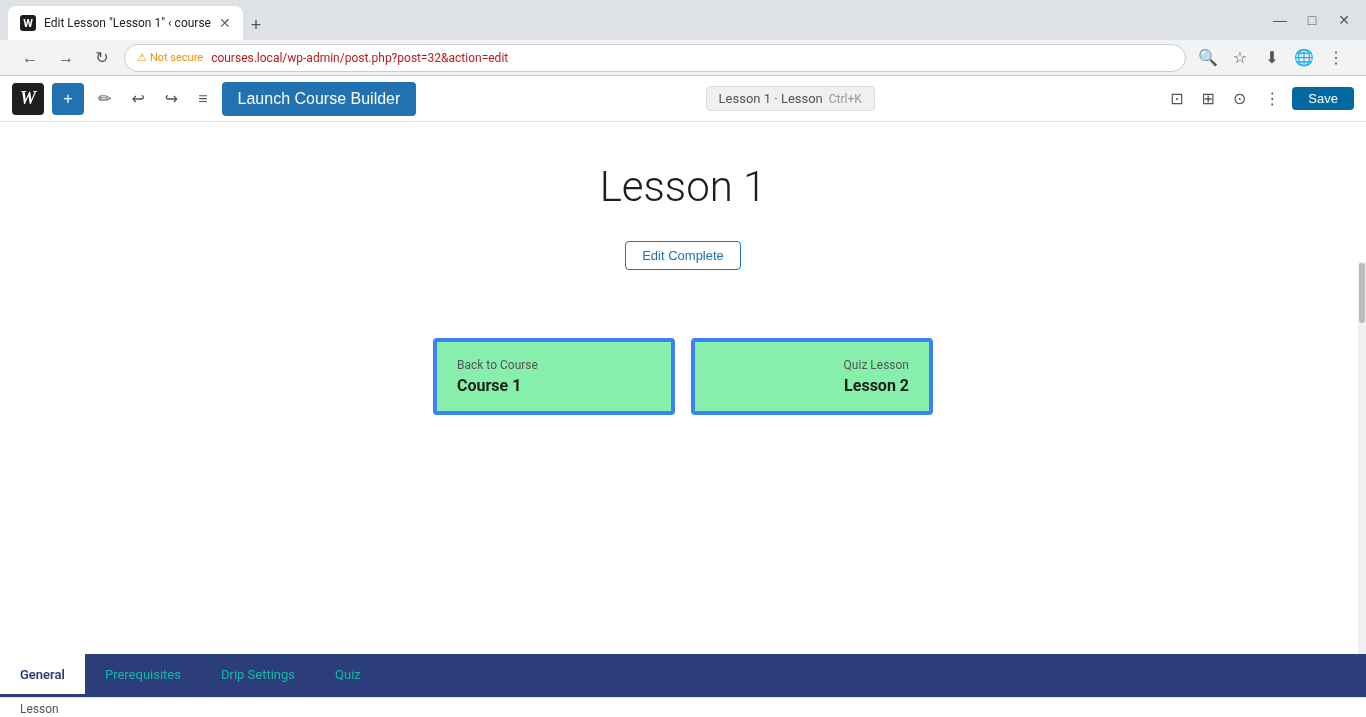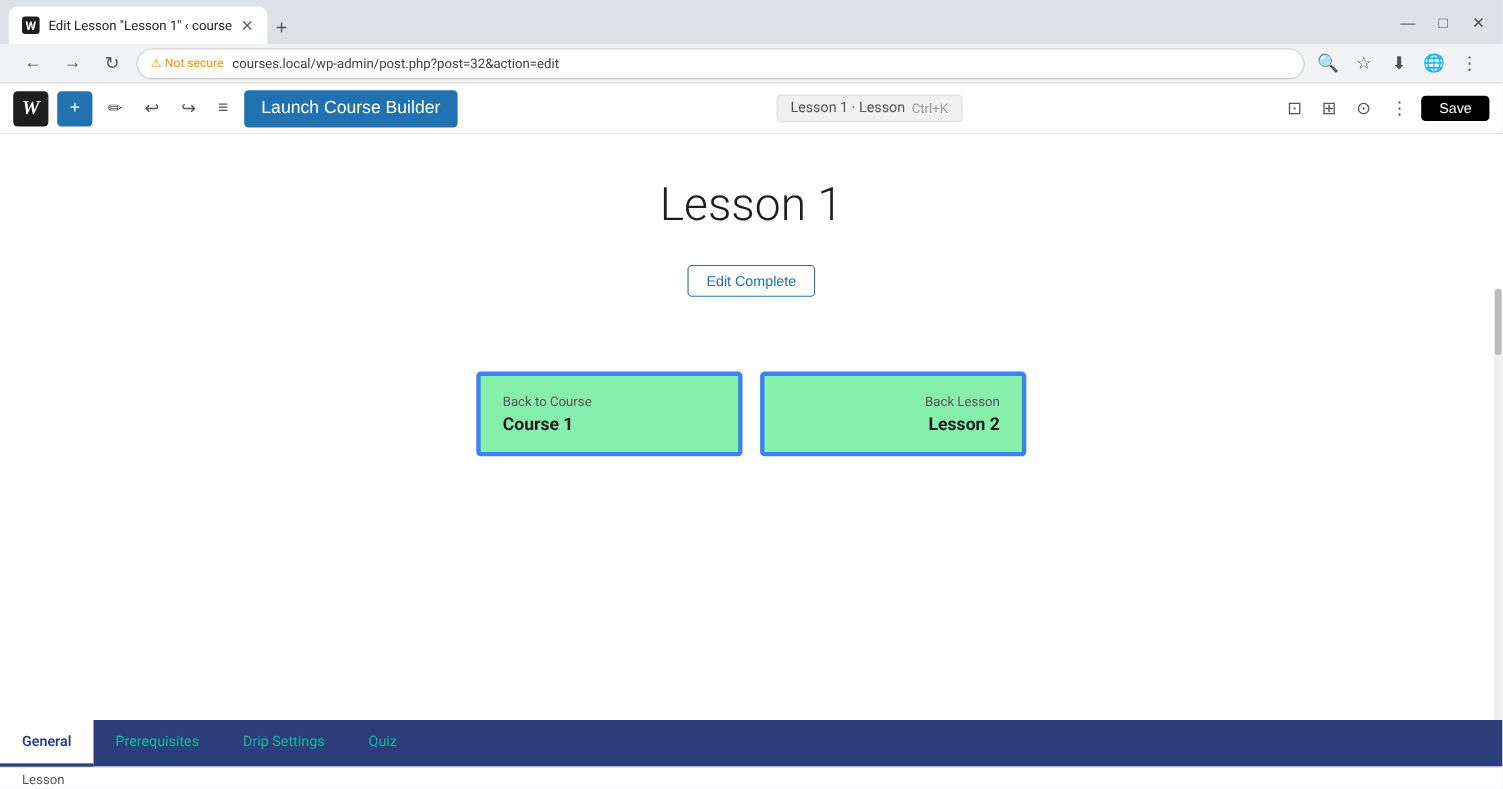--- a/index.html
+++ b/index.html
@@ -11,34 +11,34 @@
     .tab-active { background: #fff; border-radius: 8px 8px 0 0; padding: 6px 12px; display: flex; align-items: center; gap: 8px; font-size: 12px; color: #222; min-width: 200px; height: 34px; }
     .tab-favicon { width: 16px; height: 16px; }
     .tab-close { margin-left: auto; color: #666; cursor: pointer; font-size: 14px; }
     .new-tab-btn { background: none; border: none; font-size: 18px; color: #555; cursor: pointer; padding: 4px 8px; border-radius: 50%; }
 
     
     .address-bar { background: #f1f3f4; height: 36px; display: flex; align-items: center; padding: 0 16px; gap: 8px; border-bottom: 1px solid #ccc; }
     .nav-btn { background: none; border: none; font-size: 16px; color: #555; cursor: pointer; padding: 4px; border-radius: 50%; display: flex; align-items: center; justify-content: center; width: 28px; height: 28px; }
     .url-bar { flex: 1; background: #fff; border: 1px solid #ccc; border-radius: 20px; height: 28px; display: flex; align-items: center; padding: 0 12px; gap: 8px; font-size: 12px; }
     .not-secure { color: #f59300; font-size: 11px; display: flex; align-items: center; gap: 3px; }
-    .url-text { color: #404040; font-size: 12px; }
+    .url-text { color: #b91c1c; font-size: 12px; }
     .browser-icons { display: flex; align-items: center; gap: 4px; }
     .browser-icon-btn { background: none; border: none; font-size: 16px; color: #555; cursor: pointer; padding: 4px; border-radius: 50%; width: 28px; height: 28px; display: flex; align-items: center; justify-content: center; }
 
     
     .wp-toolbar { height: 46px; background: #fff; border-bottom: 1px solid #e0e0e0; display: flex; align-items: center; padding: 0 12px; gap: 8px; }
     .wp-logo { width: 32px; height: 32px; background: #1e1e1e; border-radius: 4px; display: flex; align-items: center; justify-content: center; color: #fff; font-size: 18px; font-weight: bold; flex-shrink: 0; }
     .wp-toolbar-btn { background: none; border: none; cursor: pointer; padding: 6px; border-radius: 4px; color: #555; font-size: 16px; display: flex; align-items: center; justify-content: center; }
     .launch-course-btn { background: #2271b1; color: #fff; border: none; border-radius: 4px; padding: 8px 16px; font-size: 16px; cursor: pointer; font-weight: 500; white-space: nowrap; }
     .toolbar-center { flex: 1; display: flex; align-items: center; justify-content: center; gap: 8px; }
     .toolbar-breadcrumb { font-size: 13px; color: #555; background: #f0f0f0; border: 1px solid #ddd; border-radius: 4px; padding: 4px 12px; display: flex; align-items: center; gap: 6px; }
     .toolbar-shortcut { color: #999; font-size: 12px; }
     .toolbar-right { display: flex; align-items: center; gap: 6px; margin-left: auto; }
-    .save-btn { background: #000000; color: #fff; border: none; border-radius: 4px; padding: 4px 16px; font-size: 13px; cursor: pointer; font-weight: 500; }
+    .save-btn { background: #0369a1; color: #fff; border: none; border-radius: 4px; padding: 4px 16px; font-size: 13px; cursor: pointer; font-weight: 500; }
     .toolbar-icon-btn { background: none; border: none; cursor: pointer; padding: 6px; color: #555; font-size: 16px; display: flex; align-items: center; justify-content: center; border-radius: 4px; }
 
     
     .editor-area { background: #fff; min-height: 470px; display: flex; flex-direction: column; align-items: center; padding: 40px 20px; }
     .lesson-title { font-size: 42px; font-weight: 300; color: #1e1e1e; margin-bottom: 30px; text-align: center; width: 100%; max-width: 800px; }
     .mark-complete-btn { border: 1px solid #2271b1; color: #2271b1; background: #fff; border-radius: 4px; padding: 6px 16px; font-size: 13px; cursor: pointer; margin-bottom: 24px; }
     .nav-cards { display: flex; gap: 16px; width: 100%; max-width: 500px; }
     .nav-card { flex: 1; border: 4px solid #3b82f6; border-radius: 4px; padding: 16px 20px; cursor: pointer; background: #86efac; margin-top: 44px; }
     .nav-card-label { font-size: 12px; color: #555; margin-bottom: 4px; }
     .nav-card-value { font-size: 16px; font-weight: 700; color: #1e1e1e; }
@@ -139,21 +139,21 @@
         <h1 class="lesson-title" contenteditable="true" style="">Lesson 1</h1>
 
         <button class="mark-complete-btn">Edit Complete</button>
 
         <div class="nav-cards">
           <div class="nav-card">
             <div class="nav-card-label">Back to Course</div>
             <div class="nav-card-value">Course 1</div>
           </div>
           <div class="nav-card nav-card-right">
-            <div class="nav-card-label">Back Lesson</div>
+            <div class="nav-card-label">Quiz Lesson</div>
             <div class="nav-card-value">Lesson 2</div>
           </div>
         </div>
       </div>
 
       <div class="scrollbar">
         <div class="scrollbar-thumb"></div>
       </div>
     </div>
 

